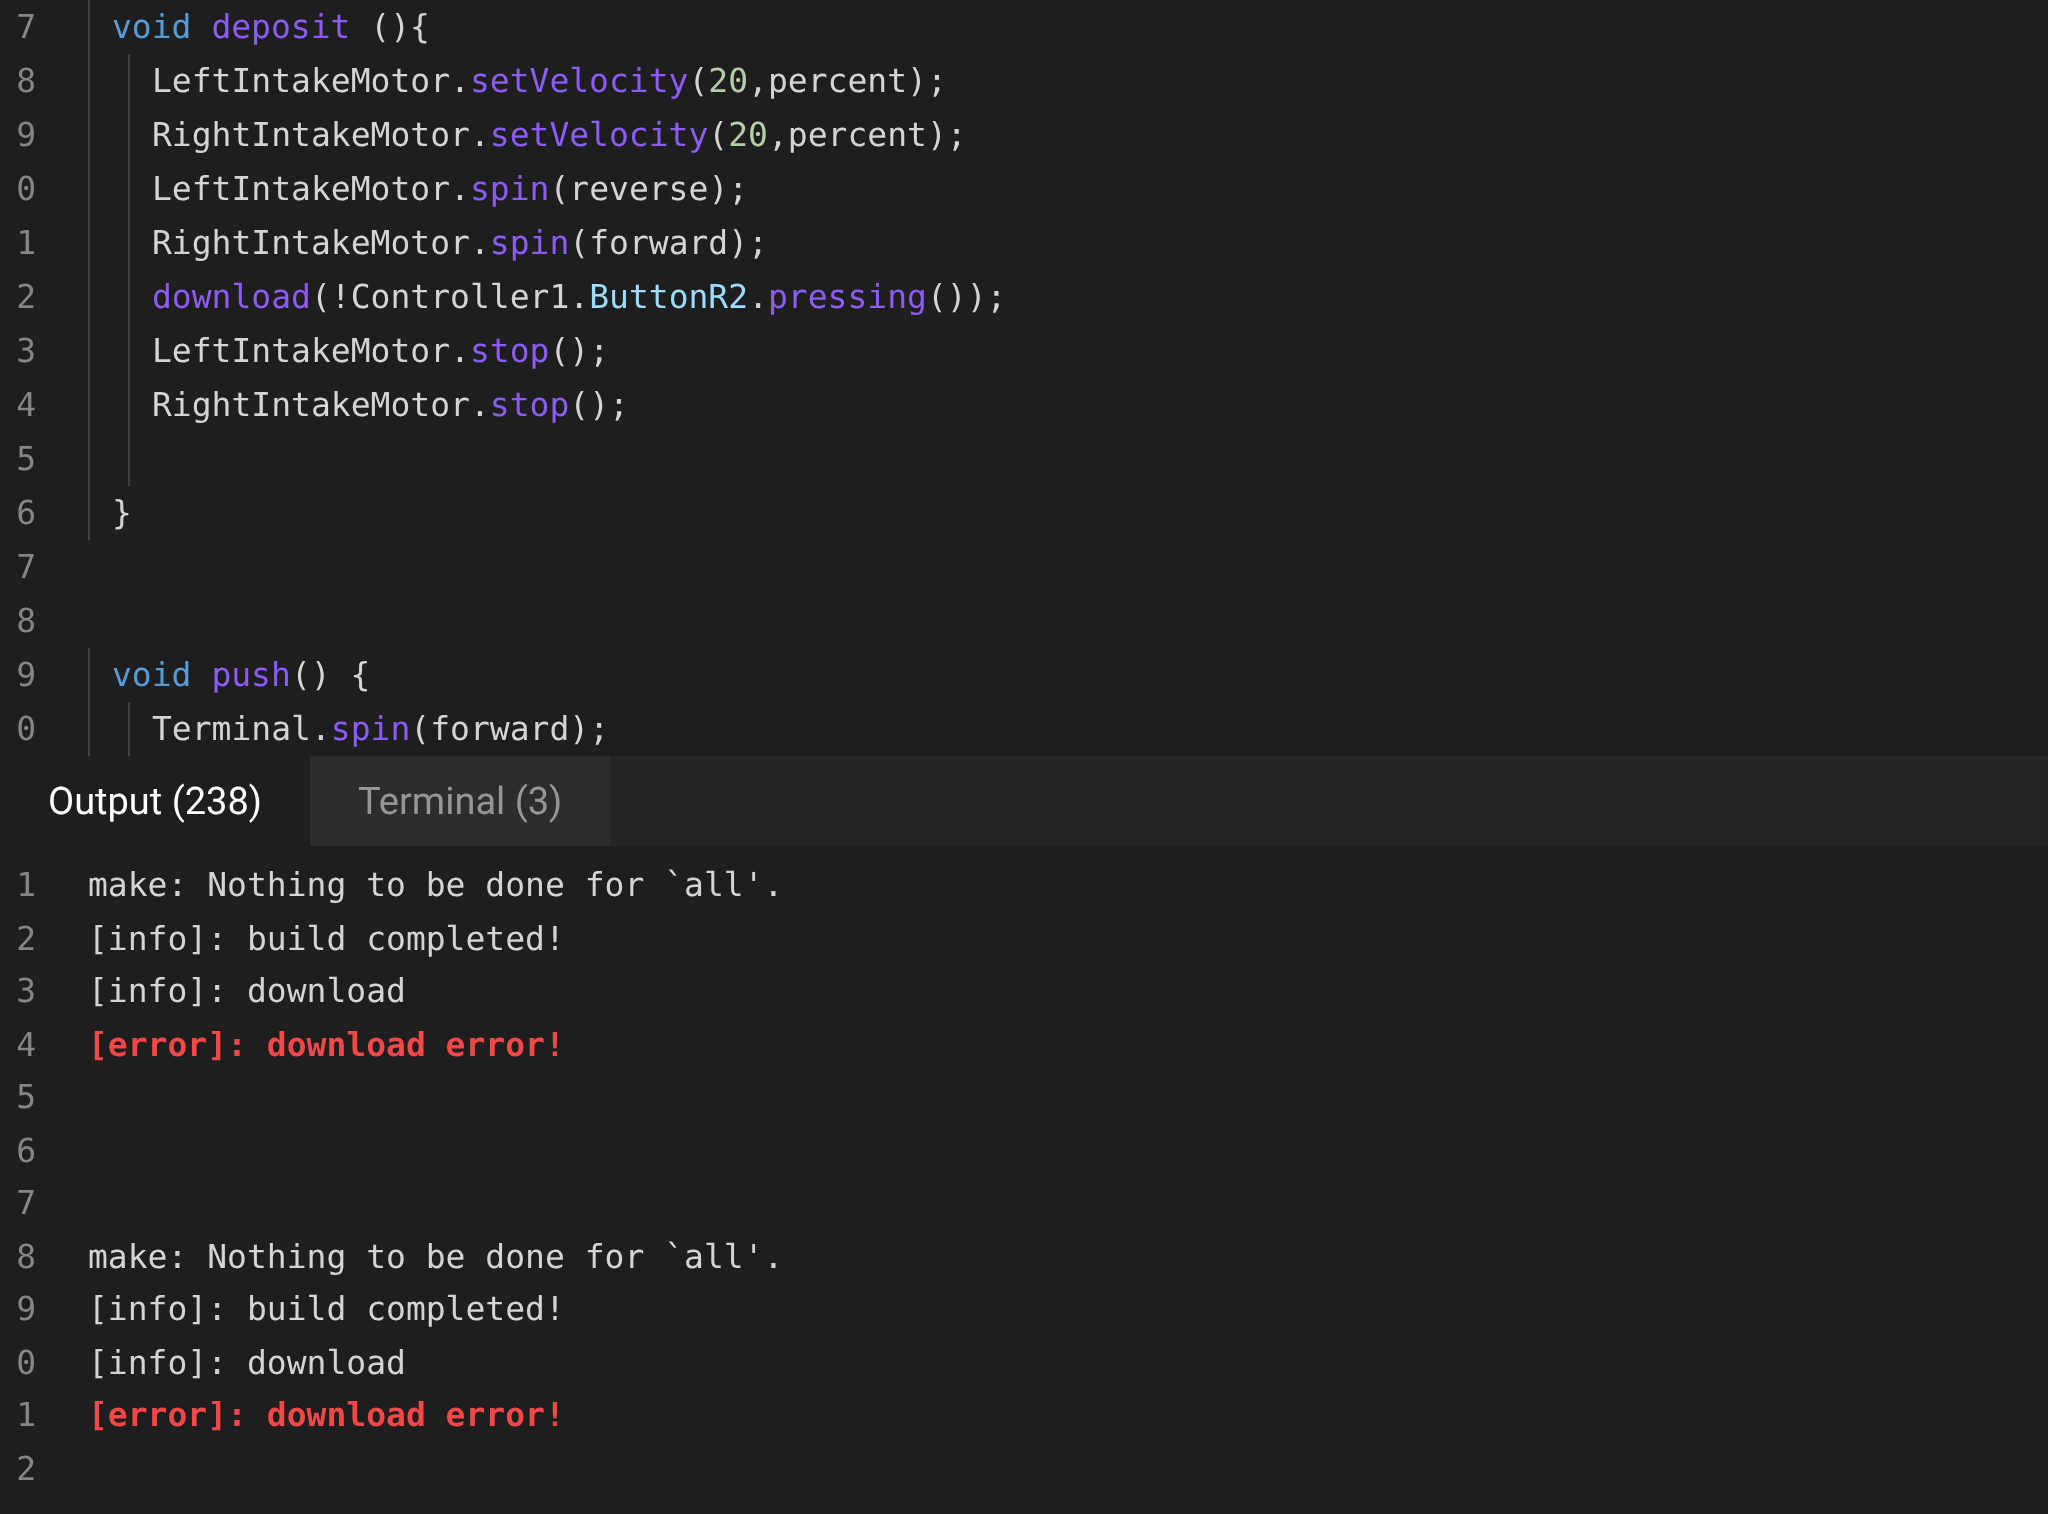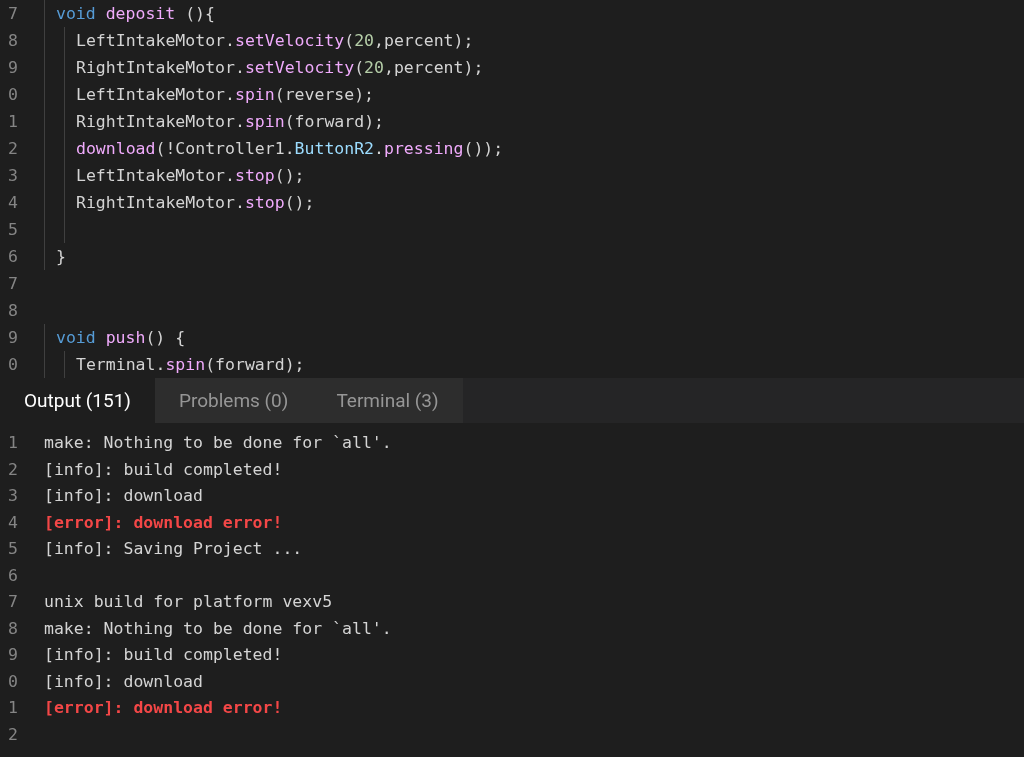--- a/index.html
+++ b/index.html
@@ -54,21 +54,21 @@
     left: 8px;
     top: 0;
     bottom: 0;
     width: 1px;
     background: #404040;
   }
   .code-content {
     flex: 1;
   }
   .kw { color: #569cd6; }
-  .fn { color: #f0abfc; }
+  .fn { color: #8b5cf6; }
   .num { color: #b5cea8; text-align: center; }
   .var { color: #9cdcfe; margin-top: 28px; }
   .pt { color: #d4d4d4; }
   .plain { color: #d4d4d4; }
 
   .bottom-panel {
     height: 379px;
     background: #1e1e1e;
     display: flex;
     flex-direction: column;
@@ -133,31 +133,30 @@
     <div class="code-line"><div class="ln">5</div><div class="guide"></div><div class="guide2"></div><div class="code-content"></div></div>
     <div class="code-line"><div class="ln">6</div><div class="guide"></div><div class="code-content"><span class="pt">}</span></div></div>
     <div class="code-line"><div class="ln">7</div><div style="width: 38px; flex-shrink: 0;"></div><div class="code-content"></div></div>
     <div class="code-line"><div class="ln">8</div><div style="width: 38px; flex-shrink: 0;"></div><div class="code-content"></div></div>
     <div class="code-line"><div class="ln">9</div><div class="guide"></div><div class="code-content"><span class="kw">void</span><span class="plain"> </span><span class="fn">push</span><span class="pt">() {</span></div></div>
     <div class="code-line"><div class="ln">0</div><div class="guide"></div><div class="guide2"></div><div class="code-content"><span class="plain">Terminal.</span><span class="fn">spin</span><span class="pt">(</span><span class="plain">forward</span><span class="pt">);</span></div></div>
   </div>
 
 <div class="bottom-panel">
   <div class="tabs" id="tabs">
-      <div class="tab active">Output (151)</div>
-      <div class="tab">Problems (0)</div>
+      <div class="tab active">Output (238)</div>
       <div class="tab">Terminal (3)</div>
     </div>
   <div class="output" id="output">
       <div class="out-line"><div class="out-ln">1</div><div class="out-content ">make: Nothing to be done for `all'.</div></div>
       <div class="out-line"><div class="out-ln">2</div><div class="out-content ">[info]: build completed!</div></div>
       <div class="out-line"><div class="out-ln">3</div><div class="out-content ">[info]: download</div></div>
       <div class="out-line"><div class="out-ln">4</div><div class="out-content err">[error]: download error!</div></div>
-      <div class="out-line"><div class="out-ln">5</div><div class="out-content ">[info]: Saving Project ...</div></div>
+      <div class="out-line"><div class="out-ln">5</div></div>
       <div class="out-line"><div class="out-ln">6</div></div>
-      <div class="out-line"><div class="out-ln">7</div><div class="out-content ">unix build for platform vexv5</div></div>
+      <div class="out-line"><div class="out-ln">7</div></div>
       <div class="out-line"><div class="out-ln">8</div><div class="out-content ">make: Nothing to be done for `all'.</div></div>
       <div class="out-line"><div class="out-ln">9</div><div class="out-content ">[info]: build completed!</div></div>
       <div class="out-line"><div class="out-ln">0</div><div class="out-content ">[info]: download</div></div>
       <div class="out-line"><div class="out-ln">1</div><div class="out-content err">[error]: download error!</div></div>
       <div class="out-line"><div class="out-ln">2</div><div class="out-content "></div></div>
     </div>
 </div>
 
 </body></html>

